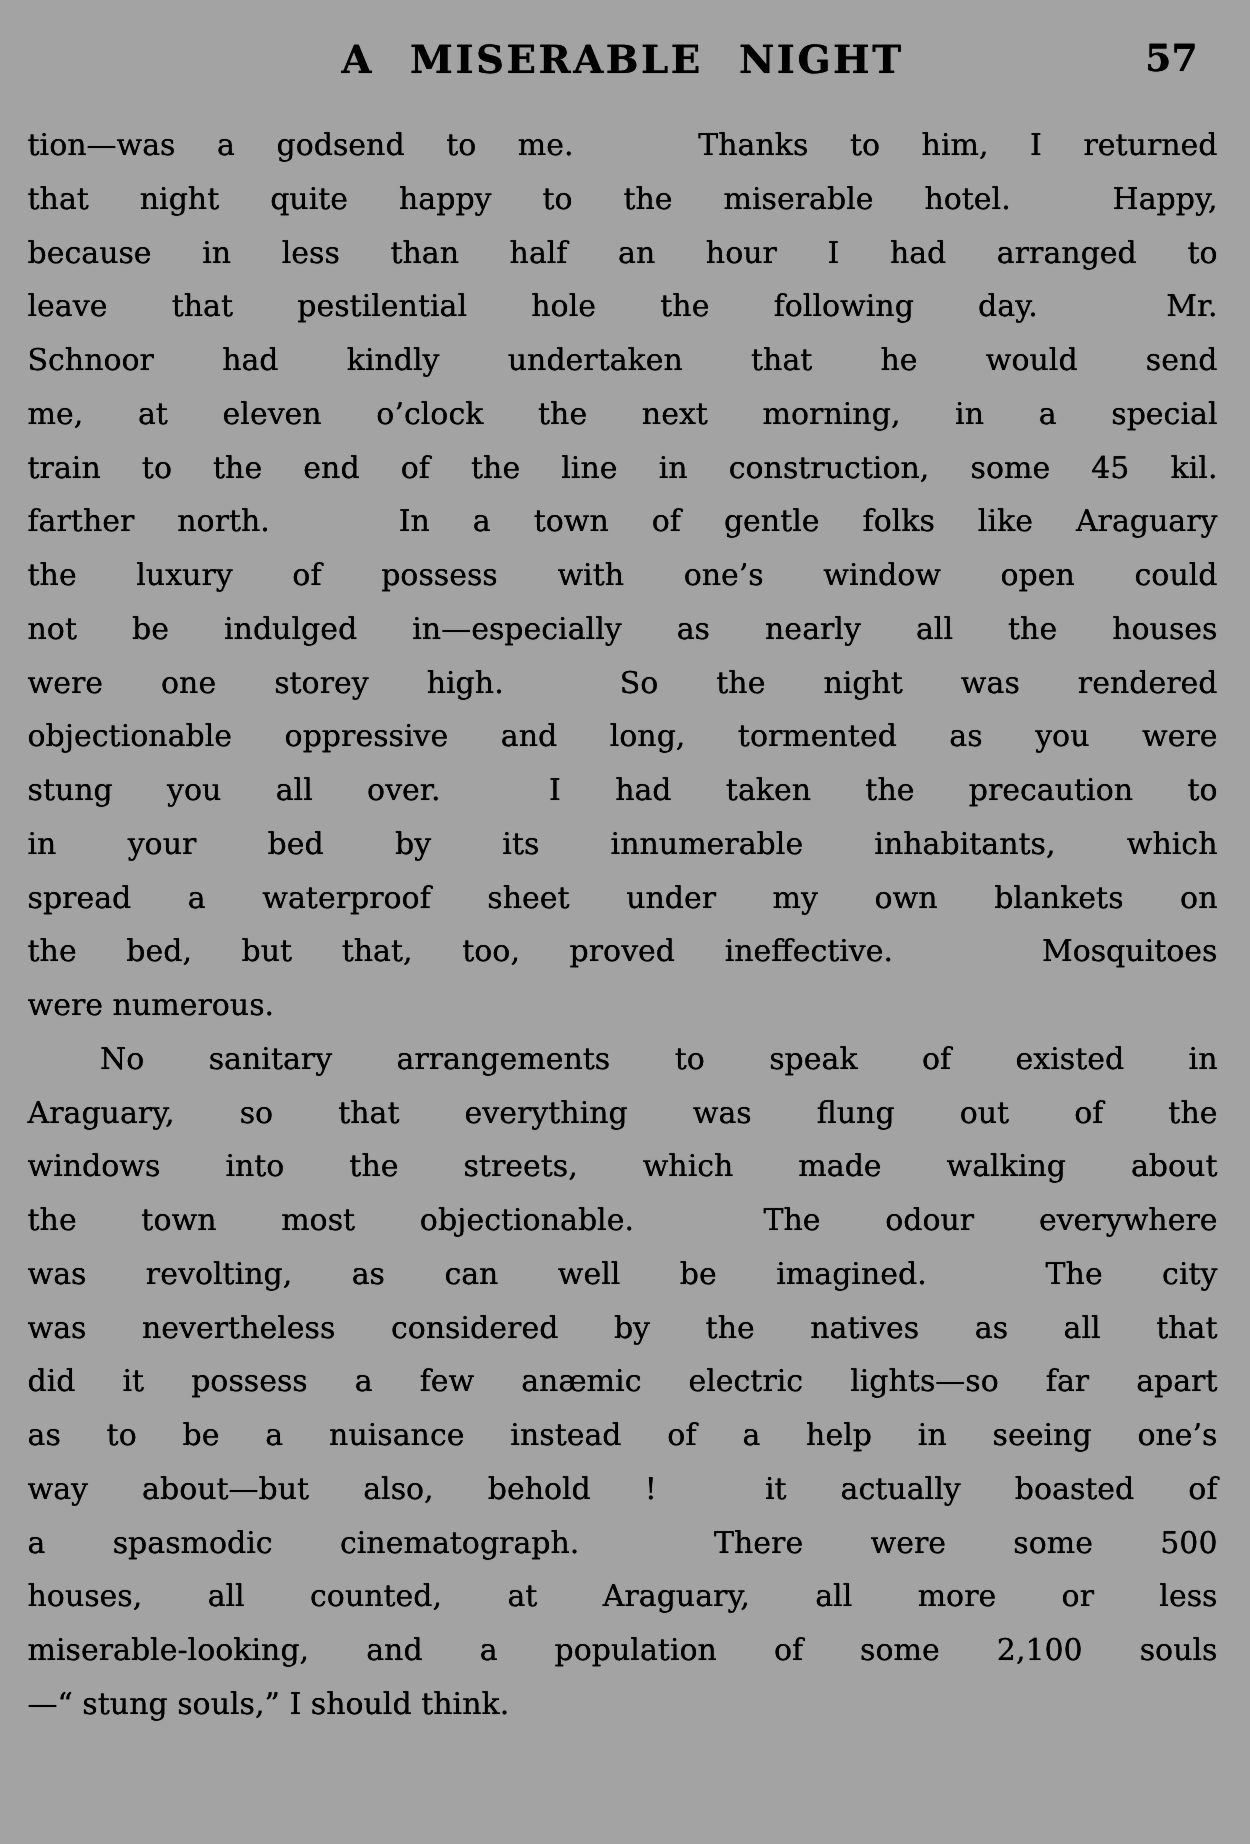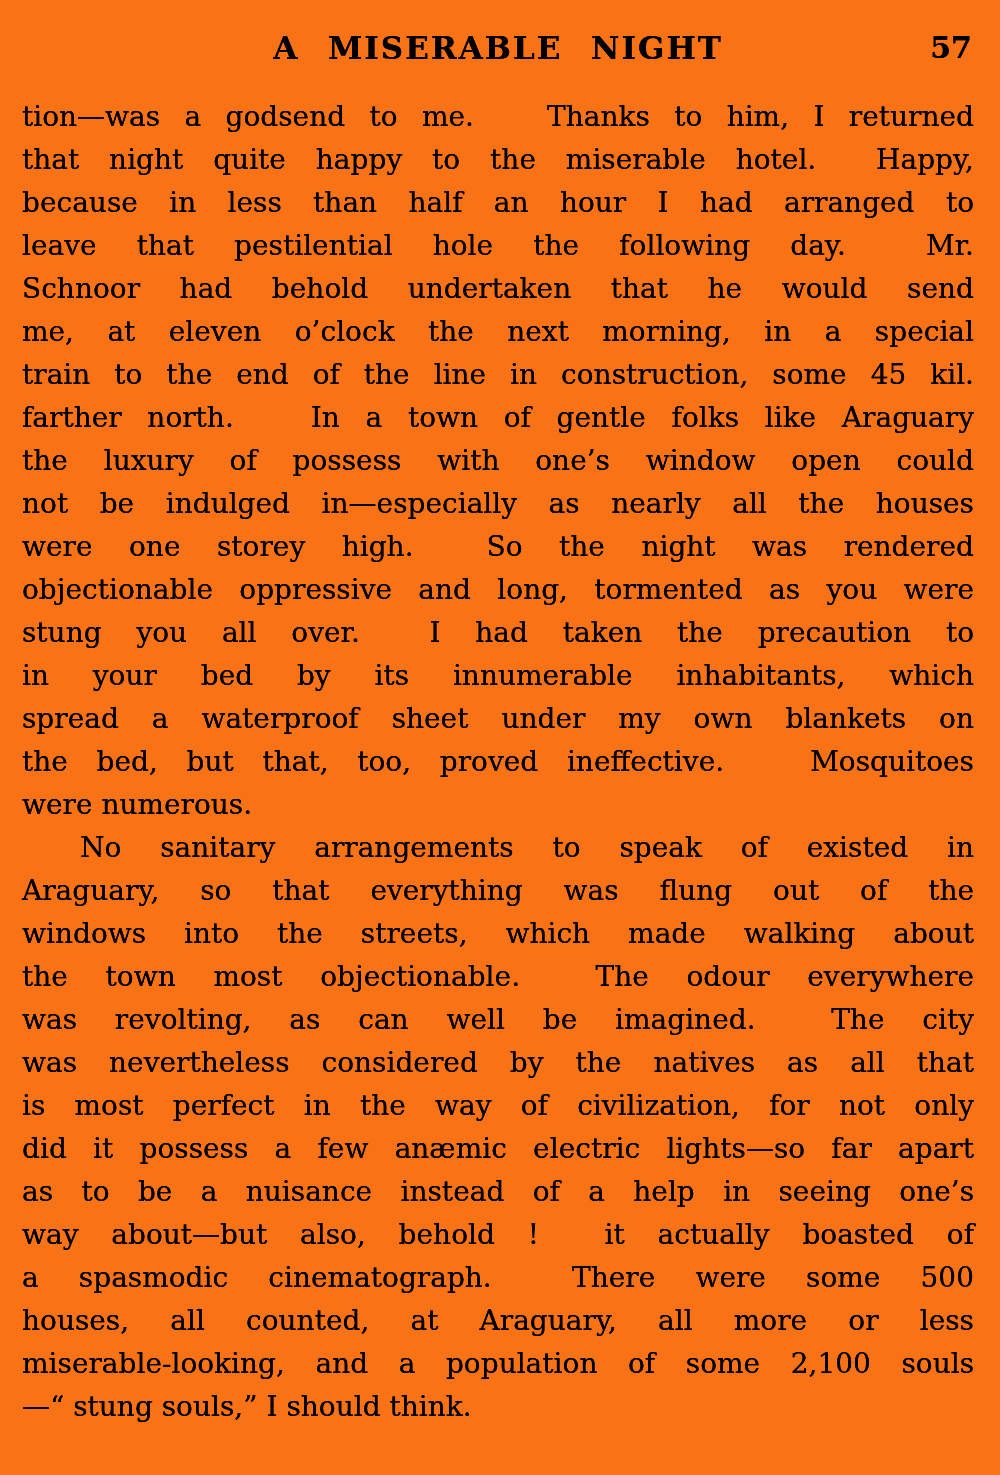--- a/index.html
+++ b/index.html
@@ -5,21 +5,21 @@
   html, body {
     margin: 0;
     padding: 0;
     background: #ffffff;
   }
   .page {
     position: relative;
     width: 1000px;
     height: 1475px;
     box-sizing: border-box;
-    background: #f97316;
+    background: #a3a3a3;
     color: #000000;
     font-family: "DejaVu Serif", serif;
     padding: 28px 26px 0 22px;
     overflow: hidden;
   }
   .running-header {
     position: relative;
     height: 40px;
     margin-bottom: 27px;
   }
@@ -27,32 +27,32 @@
     text-align: center;
     font-size: 31px;
     font-weight: bold;
     letter-spacing: 2px;
     word-spacing: 16px;
     line-height: 40px;
     text-shadow: 0 0 0.6px currentColor;
   }
   .page-number {
     position: absolute;
-    right: 2px;
+    right: 16px;
     top: 0;
     font-size: 30px;
     font-weight: bold;
     line-height: 40px;
     text-shadow: 0 0 0.6px currentColor;
   }
   .text-column {
     width: 100%;
   }
   .line {
-    font-size: 28px;
+    font-size: 24px;
     line-height: 43px;
     height: 43px;
     text-align: justify;
     text-align-last: justify;
     white-space: pre-wrap;
     text-shadow: 0 0 0.55px currentColor;
   }
   .line.plain {
     text-align: center;
     text-align-last: left;
@@ -67,40 +67,39 @@
 <div class="page">
   <div class="running-header">
     <div class="running-title">A MISERABLE NIGHT</div>
     <div class="page-number">57</div>
   </div>
   <div class="text-column">
       <div class="line">tion—was a godsend to me.   Thanks to him, I returned</div>
       <div class="line">that night quite happy to the miserable hotel.  Happy,</div>
       <div class="line">because in less than half an hour I had arranged to</div>
       <div class="line">leave that pestilential hole the following day.  Mr.</div>
-      <div class="line">Schnoor had behold undertaken that he would send</div>
+      <div class="line">Schnoor had kindly undertaken that he would send</div>
       <div class="line">me, at eleven o’clock the next morning, in a special</div>
       <div class="line">train to the end of the line in construction, some 45 kil.</div>
       <div class="line">farther north.   In a town of gentle folks like Araguary</div>
       <div class="line">the luxury of possess with one’s window open could</div>
       <div class="line">not be indulged in—especially as nearly all the houses</div>
       <div class="line">were one storey high.  So the night was rendered</div>
       <div class="line">objectionable oppressive and long, tormented as you were</div>
       <div class="line">stung you all over.  I had taken the precaution to</div>
       <div class="line">in your bed by its innumerable inhabitants, which</div>
       <div class="line">spread a waterproof sheet under my own blankets on</div>
       <div class="line">the bed, but that, too, proved ineffective.   Mosquitoes</div>
       <div class="line plain">were numerous.</div>
       <div class="line indent">No sanitary arrangements to speak of existed in</div>
       <div class="line">Araguary, so that everything was flung out of the</div>
       <div class="line">windows into the streets, which made walking about</div>
       <div class="line">the town most objectionable.  The odour everywhere</div>
       <div class="line">was revolting, as can well be imagined.  The city</div>
       <div class="line">was nevertheless considered by the natives as all that</div>
-      <div class="line">is most perfect in the way of civilization, for not only</div>
       <div class="line">did it possess a few anæmic electric lights—so far apart</div>
       <div class="line">as to be a nuisance instead of a help in seeing one’s</div>
       <div class="line">way about—but also, behold !  it actually boasted of</div>
       <div class="line">a spasmodic cinematograph.  There were some 500</div>
       <div class="line">houses, all counted, at Araguary, all more or less</div>
       <div class="line">miserable-looking, and a population of some 2,100 souls</div>
       <div class="line plain">—“ stung souls,” I should think.</div>
     </div>
 </div>
 

